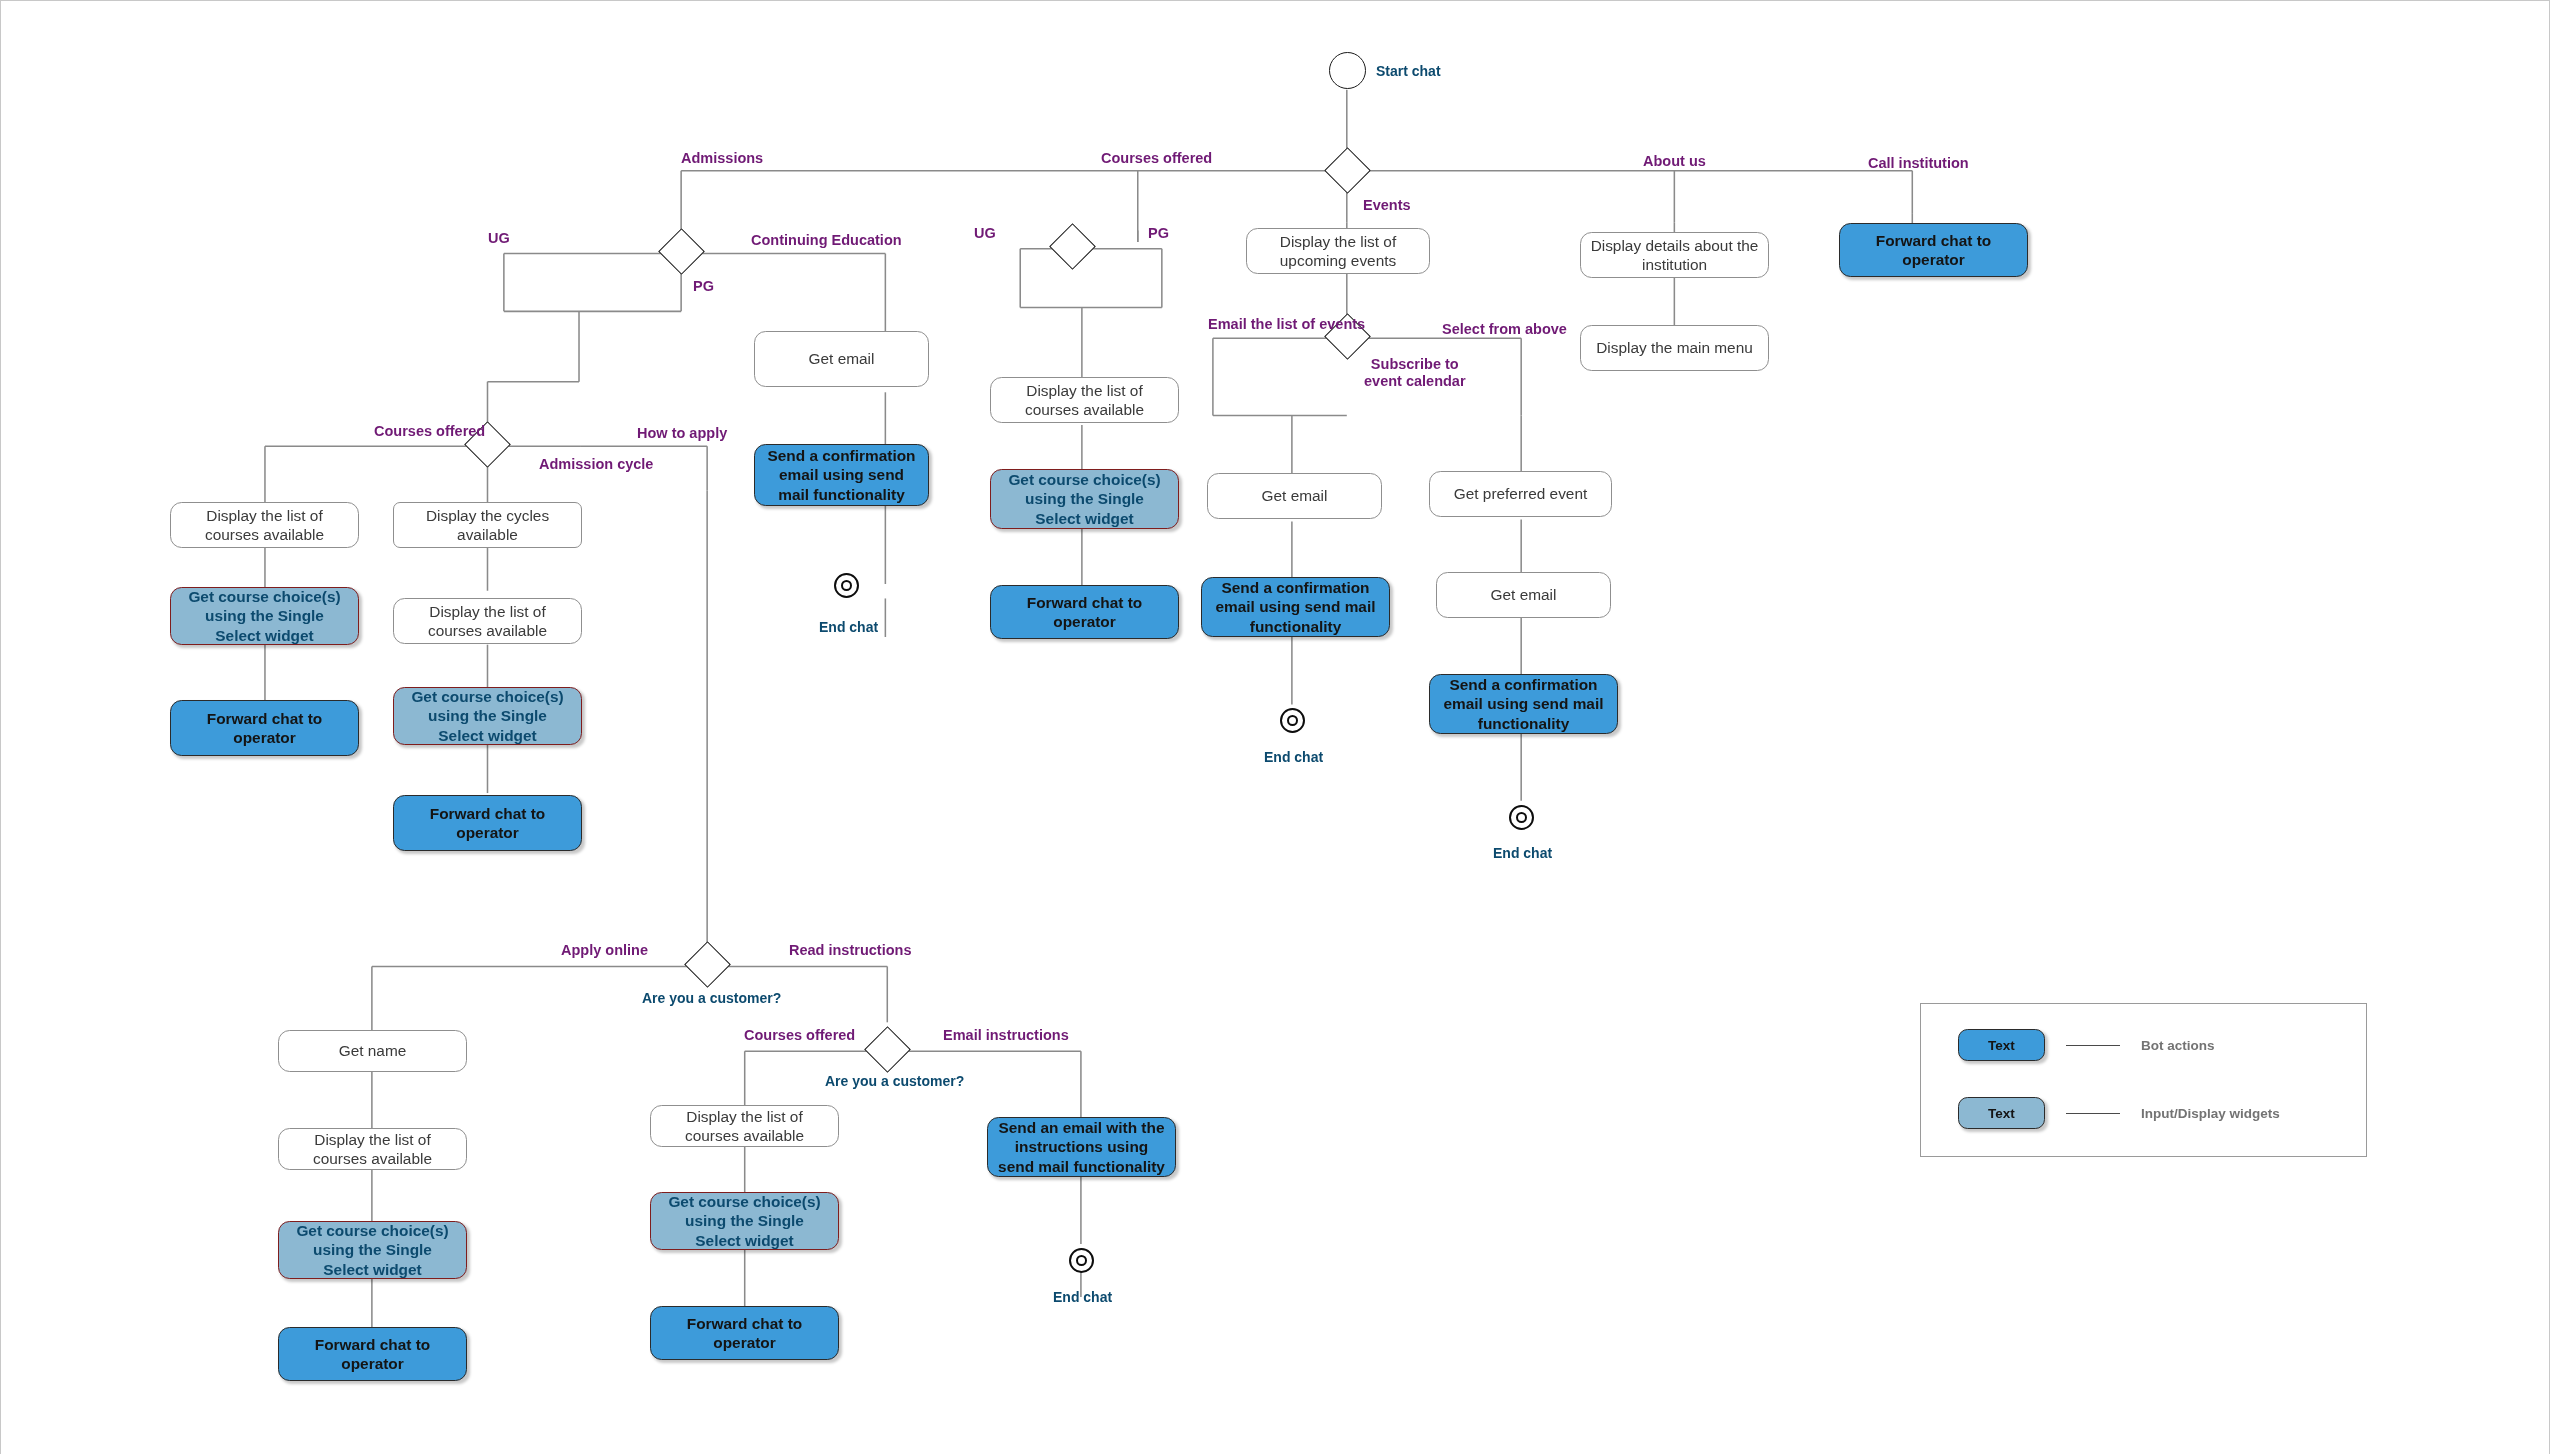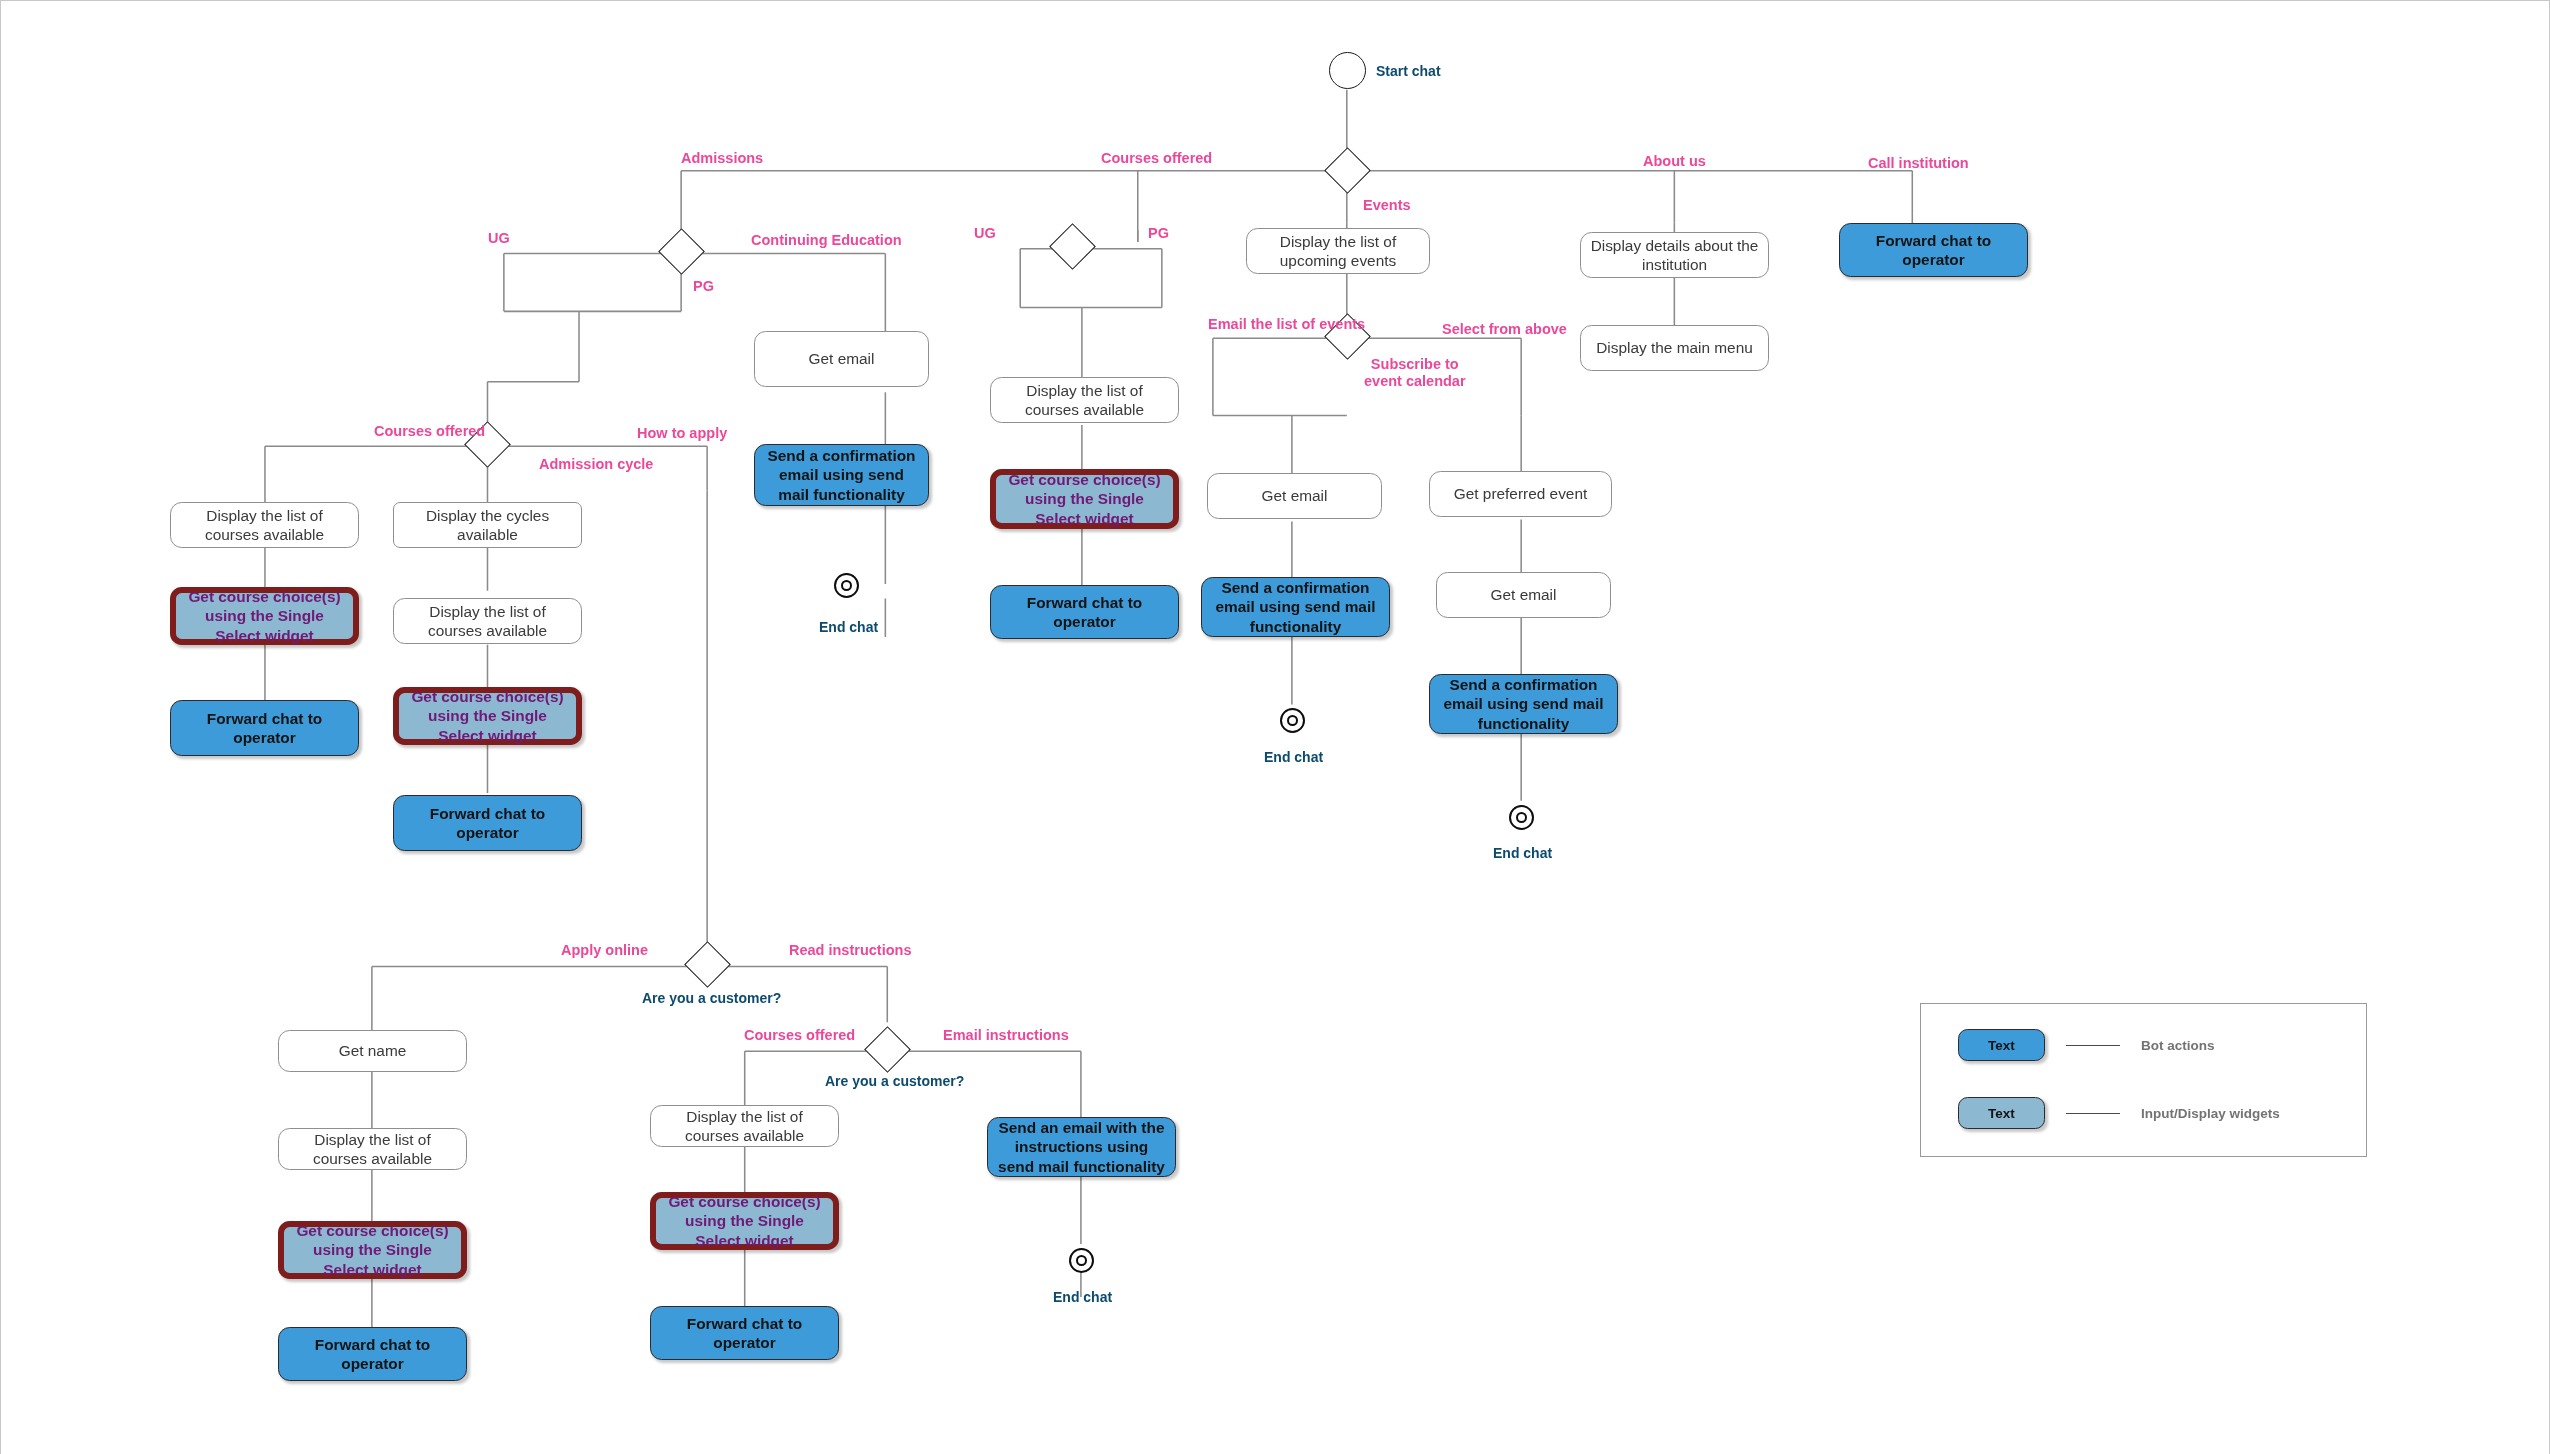--- a/index.html
+++ b/index.html
@@ -46,32 +46,32 @@
     background: #3d9bda;
     border: 1px solid #2b2b2b;
     color: #141414;
     font-size: 15.4px;
     font-weight: 700;
     padding: 3.9px 9.6px;
     box-shadow: 2.9px 2.9px 2.9px rgba(0,0,0,0.22);
   }
   .node.widget {
     background: #8cb8d2;
-    border: 6px solid #7f1d1d;
-    color: #701a75;
+    border: 1px solid #7f1d1d;
+    color: #0c4a6e;
     font-size: 15.4px;
     font-weight: 700;
     padding: 3.9px 9.6px;
     box-shadow: 2.9px 2.9px 2.9px rgba(0,0,0,0.22);
   }
   .edge-label {
     position: absolute;
     font-size: 14.5px;
     font-weight: 700;
-    color: #ec4899;
+    color: #701a75;
     white-space: pre-line;
     line-height: 1.2;
   }
   .node-label {
     position: absolute;
     font-size: 14px;
     font-weight: 700;
     color: #0c4a6e;
     white-space: nowrap;
   }

